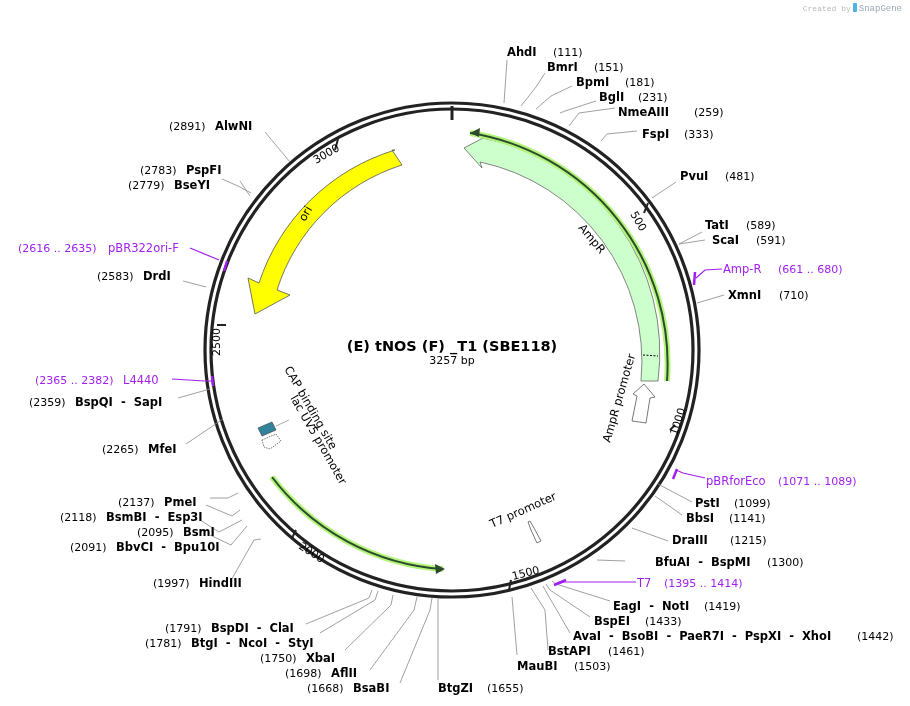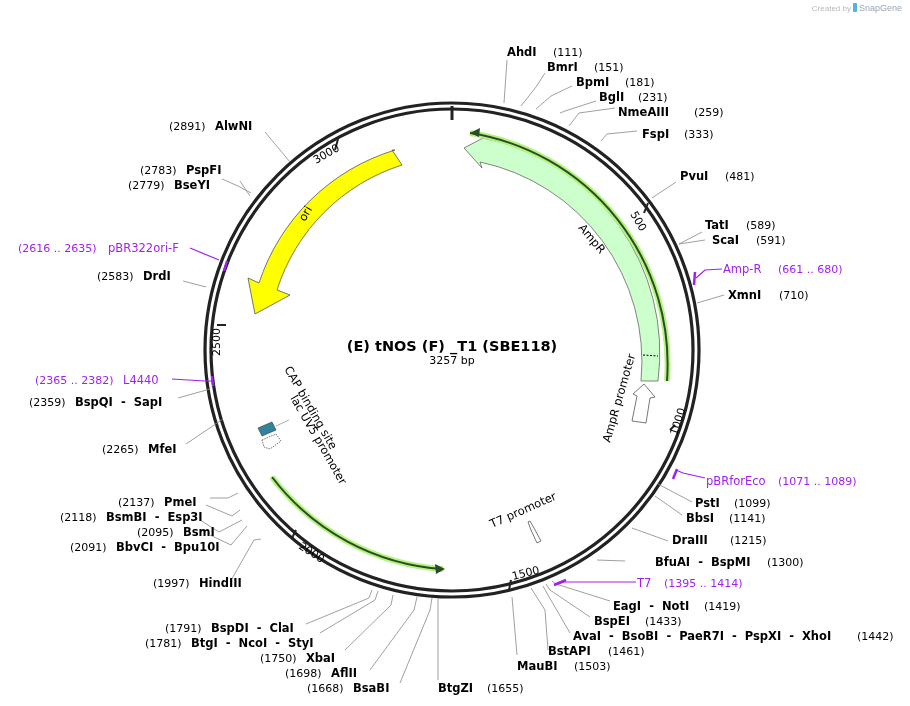--- a/index.html
+++ b/index.html
@@ -1,18 +1,18 @@
 <!DOCTYPE html>
 <html><head>
 <meta charset="utf-8">
 <style>
   html, body { margin:0; padding:0; background:#ffffff; }
   body { width:910px; height:706px; position:relative; overflow:hidden; font-family:"DejaVu Sans", sans-serif; }
   #map { position:absolute; left:0; top:0; }
-  .credit { position:absolute; right:8px; top:3px; font-size:8px; color:#b8b8b8; font-family:Liberation Sans, sans-serif; }
+  .credit { position:absolute; right:8px; top:3px; font-size:8px; color:#b8b8b8; font-family:Liberation Mono, monospace; }
   .credit .brand { color:#9aa6b3; font-size:9px; }
   .credit .logo { display:inline-block; width:4px; height:9px; background:#4fb3e6; margin:0 2px; vertical-align:-1px; border-radius:1px; }
   text { font-family:"DejaVu Sans", sans-serif; }
   .enz { font-size:11.5px; font-weight:bold; fill:#000; }
   .pos { font-size:11px; fill:#000; }
   .primer { font-size:11.5px; fill:#a020f0; }
   .feat { font-size:11.5px; fill:#000; }
   .tick { font-size:11px; fill:#000; }
 </style>
 </head>

